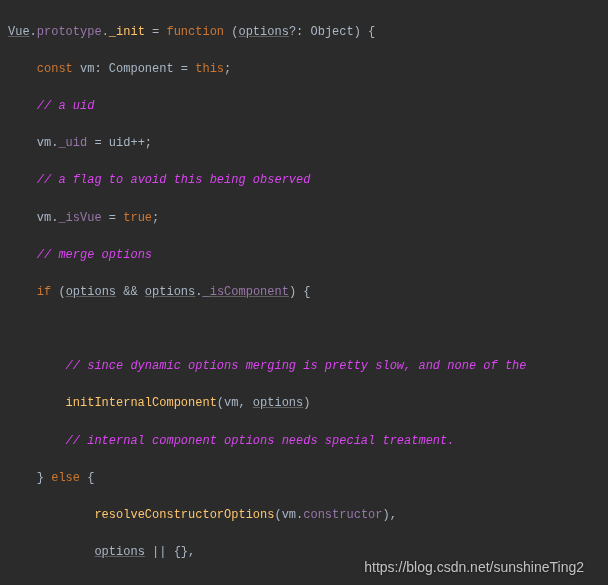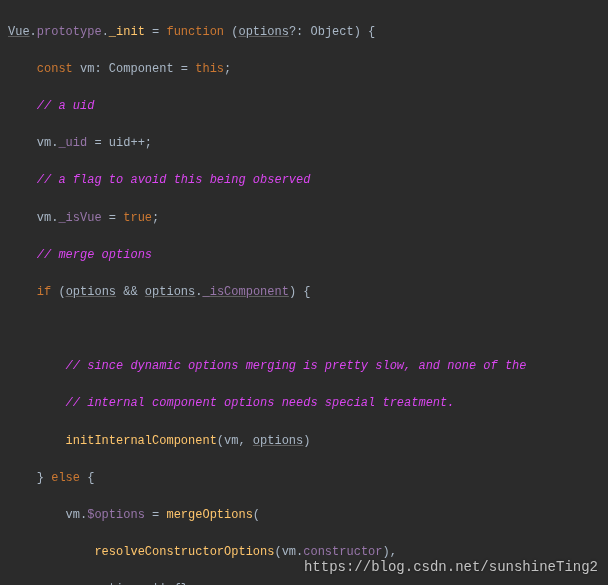--- a/index.html
+++ b/index.html
@@ -23,47 +23,46 @@
   .def  { color: #ffc66d; }
   .id   { color: #a9b7c6; text-align: center; }
   .prop { color: #9876aa; text-align: center; }
   .cm   { color: #d946ef; font-style: italic; }
   .cls  { color: #a9b7c6; margin-top: 44px; }
   .bool { color: #cc7832; margin-top: 32px; }
   .pun  { color: #a9b7c6; }
   .ul   { text-decoration: underline; text-decoration-color: #606060; }
   .watermark {
     position: absolute;
-    right: 10px;
+    right: 24px;
     bottom: 6px;
     color: #dddddd;
-    font-family: Liberation Mono, monospace;
+    font-family: Liberation Sans, sans-serif;
     font-size: 14px;
     opacity: 0.85;
     text-shadow: 0 0 3px rgba(0,0,0,0.6);
   }
 </style>
 </head>
 <body>
 
 <div class="code">
 <span class="line"><span class="cls ul">Vue</span><span class="pun">.</span><span class="prop">prototype</span><span class="pun">.</span><span class="def">_init</span><span class="pun"> = </span><span class="kw">function </span><span class="pun">(</span><span class="id ul">options</span><span class="pun">?: </span><span class="cls">Object</span><span class="pun">) {</span></span>
 <span class="line"><span>    </span><span class="kw">const </span><span class="id">vm</span><span class="pun">: </span><span class="cls">Component</span><span class="pun"> = </span><span class="kw">this</span><span class="pun">;</span></span>
 <span class="line"><span>    </span><span class="cm">// a uid</span></span>
 <span class="line"><span>    </span><span class="id">vm</span><span class="pun">.</span><span class="prop">_uid</span><span class="pun"> = </span><span class="id">uid</span><span class="pun">++;</span></span>
 <span class="line"><span>    </span><span class="cm">// a flag to avoid this being observed</span></span>
 <span class="line"><span>    </span><span class="id">vm</span><span class="pun">.</span><span class="prop">_isVue</span><span class="pun"> = </span><span class="bool">true</span><span class="pun">;</span></span>
 <span class="line"><span>    </span><span class="cm">// merge options</span></span>
 <span class="line"><span>    </span><span class="kw">if </span><span class="pun">(</span><span class="id ul">options</span><span class="pun"> &amp;&amp; </span><span class="id ul">options</span><span class="pun">.</span><span class="prop ul">_isComponent</span><span class="pun">) {</span></span>
 <span class="line"><span>        </span></span>
 <span class="line"><span>        </span><span class="cm">// since dynamic options merging is pretty slow, and none of the</span></span>
+<span class="line"><span>        </span><span class="def">initInternalComponent</span><span class="pun">(</span><span class="id">vm</span><span class="pun">, </span><span class="id ul">options</span><span class="pun">)</span></span>
 <span class="line"><span>        </span><span class="cm">// internal component options needs special treatment.</span></span>
-<span class="line"><span>        </span><span class="def">initInternalComponent</span><span class="pun">(</span><span class="id">vm</span><span class="pun">, </span><span class="id ul">options</span><span class="pun">)</span></span>
 <span class="line"><span class="pun">    } </span><span class="kw">else </span><span class="pun">{</span></span>
-<span class="line"><span>        </span><span class="id">vm</span><span class="pun">.</span><span class="prop">$options</span><span class="pun"> = </span><span class="def">mergeOptions</span><span class="pun">(</span></span>
 <span class="line"><span>            </span><span class="def">resolveConstructorOptions</span><span class="pun">(</span><span class="id">vm</span><span class="pun">.</span><span class="prop">constructor</span><span class="pun">),</span></span>
 <span class="line"><span>            </span><span class="id ul">options</span><span class="pun"> || {},</span></span>
 
 
 
 
 
 
 
 

